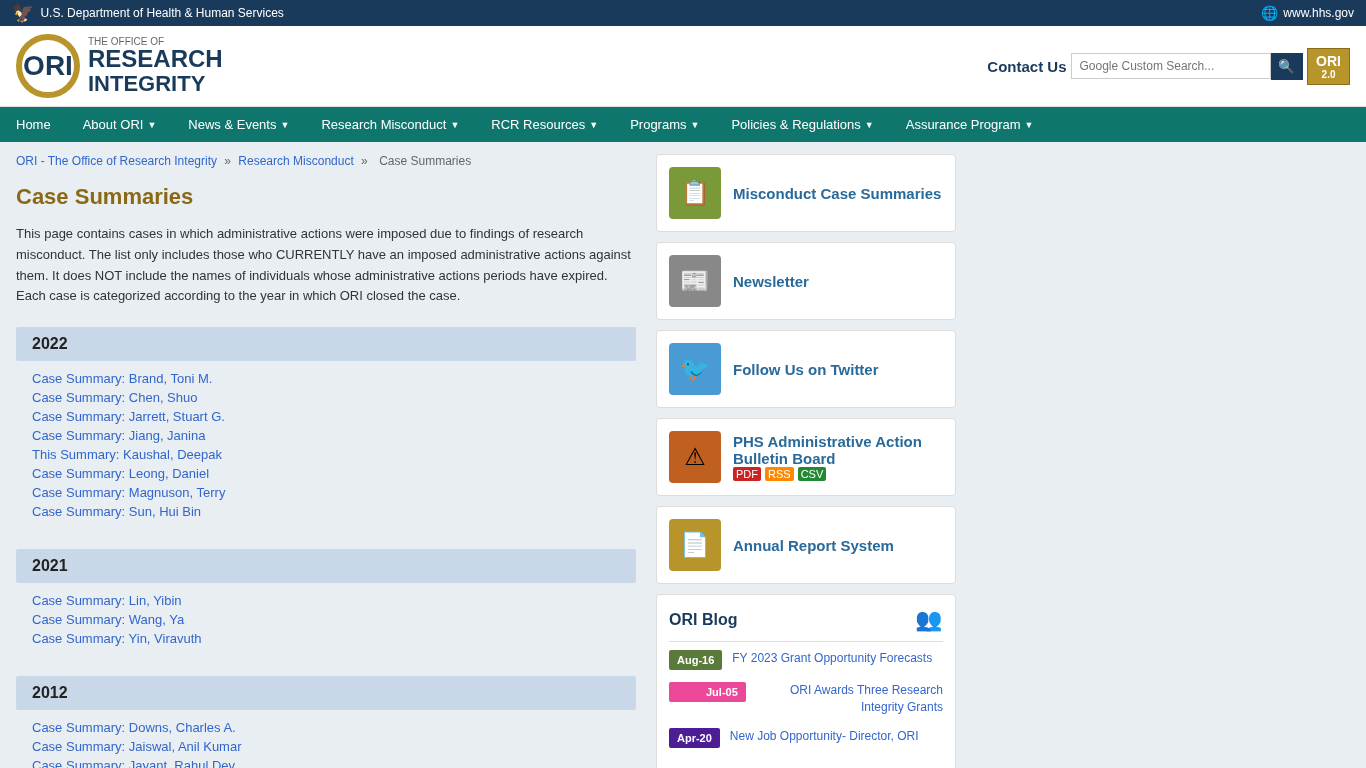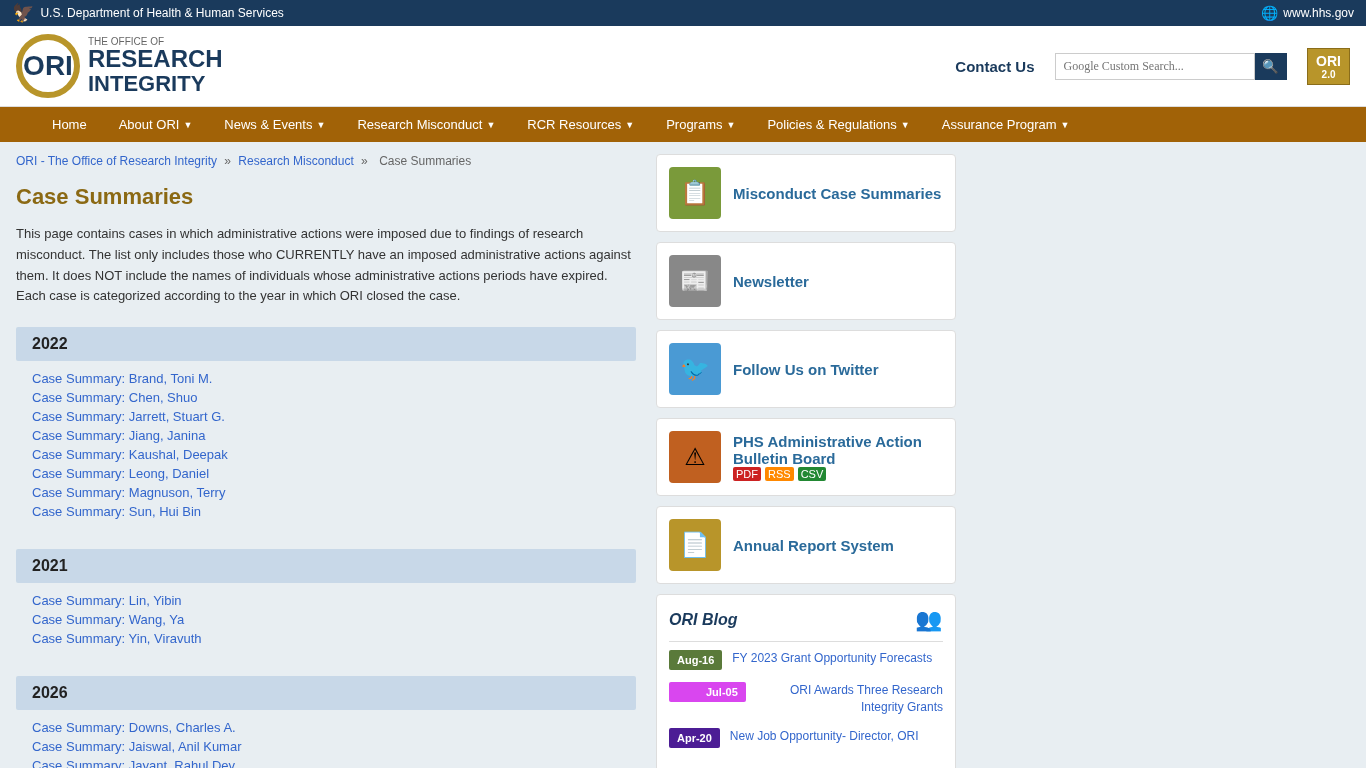--- a/index.html
+++ b/index.html
@@ -34,30 +34,29 @@
     #logo-text .research { font-size: 24px; font-weight: bold; color: #1a3a5c; line-height: 1; }
     #logo-text .integrity { font-size: 22px; font-weight: bold; color: #1a3a5c; }
     #logo-circle {
       width: 64px; height: 64px;
       border-radius: 50%;
       border: 6px solid #b8952a;
       display: flex; align-items: center; justify-content: center;
       font-size: 28px; font-weight: bold; color: #1a3a5c;
       position: relative;
     }
-    #header-right { display: flex; align-items: center; gap: 20px; }
+    #header-right { display: flex; align-items: center; gap: 4px; }
     #contact-us { color: #1a3a5c; font-weight: bold; font-size: 15px; text-decoration: none; }
     #search-bar { display: flex; align-items: center; }
     #search-input {
       border: 1px solid #ccc;
       padding: 5px 8px;
       width: 200px;
       font-size: 12px;
       color: #999;
-      font-family: Liberation Serif, serif;
     }
     #search-btn {
       background: #1a3a5c;
       border: none;
       padding: 6px 8px;
       cursor: pointer;
       color: white;
     }
     #ori-badge {
       background: #b8952a;
@@ -65,24 +64,23 @@
       padding: 4px 8px;
       font-weight: bold;
       font-size: 14px;
       border: 1px solid #8a6d1a;
       text-align: center;
     }
     #ori-badge .badge-sub { font-size: 10px; }
 
     
     #nav {
-      background: #a16207;
+      background: #0f766e;
       display: flex;
       align-items: flex-end;
-      padding-left: 36px;
     }
     .nav-item {
       color: #fff;
       padding: 10px 16px;
       font-size: 13px;
       cursor: pointer;
       display: flex;
       align-items: center;
       gap: 4px;
       white-space: nowrap;
@@ -197,34 +195,34 @@
       padding: 12px;
     }
     #blog-header {
       display: flex;
       align-items: center;
       justify-content: space-between;
       margin-bottom: 8px;
       padding-bottom: 8px;
       border-bottom: 1px solid #ddd;
     }
-    #blog-title { font-size: 16px; font-weight: bold; color: #1a3a5c; font-style: italic; }
+    #blog-title { font-size: 16px; font-weight: bold; color: #1a3a5c; }
     .blog-entry { display: flex; align-items: flex-start; gap: 10px; margin-bottom: 12px; }
     .blog-date {
       background: #5a7a3a;
       color: white;
       padding: 4px 8px;
       font-size: 11px;
       font-weight: bold;
       border-radius: 2px;
       white-space: nowrap;
       flex-shrink: 0;
     }
     .blog-date.aug { background: #5a7a3a; }
-    .blog-date.jul { background: #d946ef; padding-left: 37px; }
+    .blog-date.jul { background: #ec4899; padding-left: 37px; }
     .blog-date.apr { background: #4c1d95; }
     .blog-link { color: #3366cc; font-size: 12px; text-decoration: none; line-height: 1.4; text-align: right; }
   </style>
 </head>
 <body>
 
 <div id="top-bar">
   <div class="left">
     <span class="hhs-eagle">🦅</span>
     <span>U.S. Department of Health &amp; Human Services</span>
@@ -286,36 +284,36 @@
     <div id="description">This page contains cases in which administrative actions were imposed due to findings of research misconduct. The list only includes those who CURRENTLY have an imposed administrative actions against them. It does NOT include the names of individuals whose administrative actions periods have expired. Each case is categorized according to the year in which ORI closed the case.</div>
 
     <div id="years-container">
         <div class="year-section">
           <div class="year-header">2022</div>
           <div class="year-links">
             <a class="case-link" href="#">Case Summary: Brand, Toni M.</a>
             <a class="case-link" href="#">Case Summary: Chen, Shuo</a>
             <a class="case-link" href="#">Case Summary: Jarrett, Stuart G.</a>
             <a class="case-link" href="#">Case Summary: Jiang, Janina</a>
-            <a class="case-link" href="#">Case Summary: Kaushal, Deepak</a>
+            <a class="case-link" href="#">This Summary: Kaushal, Deepak</a>
             <a class="case-link" href="#">Case Summary: Leong, Daniel</a>
             <a class="case-link" href="#">Case Summary: Magnuson, Terry</a>
             <a class="case-link" href="#">Case Summary: Sun, Hui Bin</a>
           </div>
         </div>
         <div class="year-section">
           <div class="year-header">2021</div>
           <div class="year-links">
             <a class="case-link" href="#">Case Summary: Lin, Yibin</a>
             <a class="case-link" href="#">Case Summary: Wang, Ya</a>
             <a class="case-link" href="#">Case Summary: Yin, Viravuth</a>
           </div>
         </div>
         <div class="year-section">
-          <div class="year-header">2026</div>
+          <div class="year-header">2012</div>
           <div class="year-links">
             <a class="case-link" href="#">Case Summary: Downs, Charles A.</a>
             <a class="case-link" href="#">Case Summary: Jaiswal, Anil Kumar</a>
             <a class="case-link" href="#">Case Summary: Jayant, Rahul Dev</a>
           </div>
         </div>
       </div>
   </div>
 
   <div id="sidebar">

